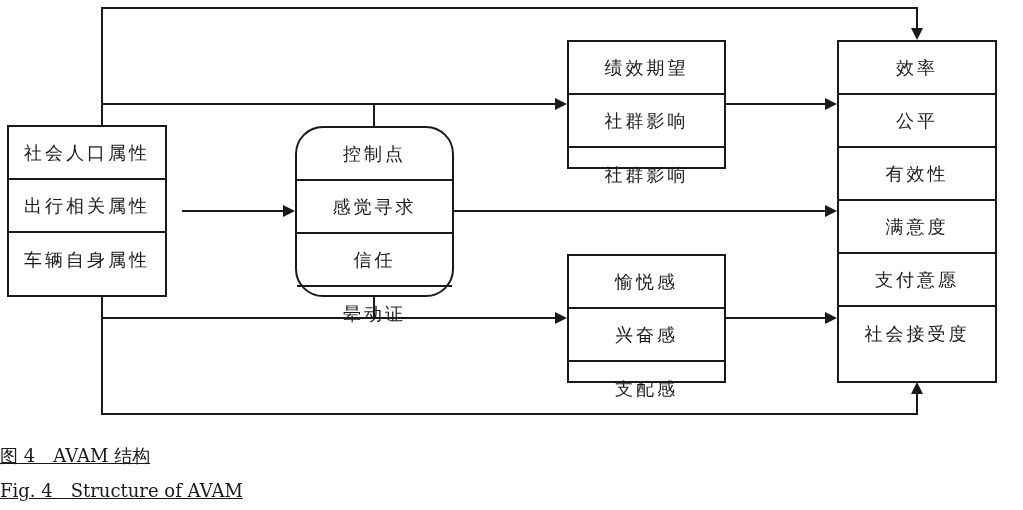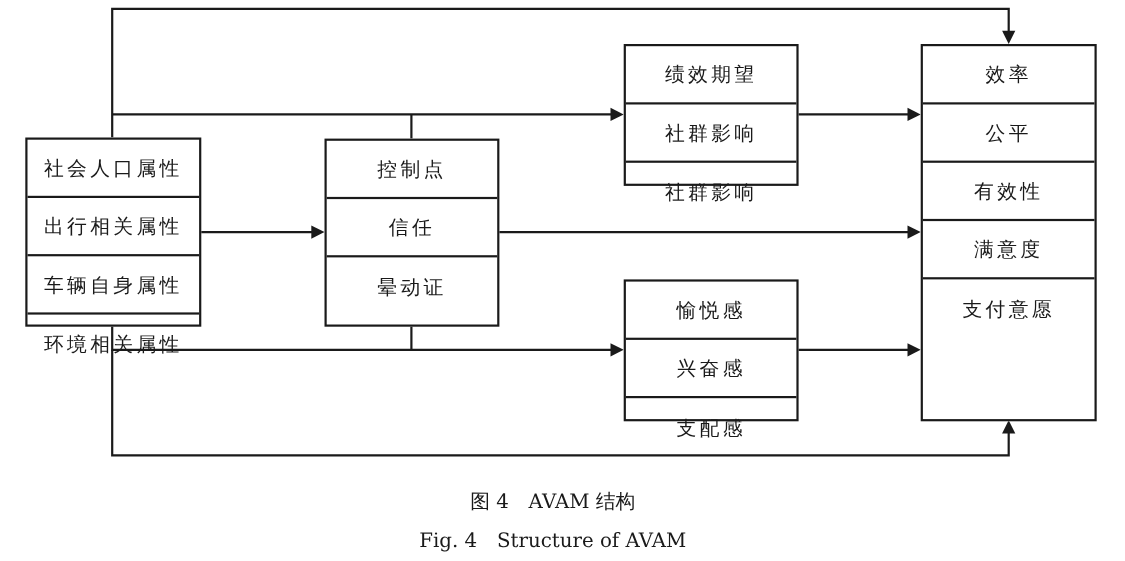--- a/index.html
+++ b/index.html
@@ -6,21 +6,21 @@
     body { width: 1023px; height: 510px; position: relative; overflow: hidden;
            font-family: "DejaVu Serif", "Liberation Serif", serif; color: #1a1a1a; }
     svg.diagram { position: absolute; left: 0; top: 0; }
     .line { stroke: #1a1a1a; stroke-width: 2; fill: none; }
     .arrow { fill: #1a1a1a; }
     .box { position: absolute; border: 2px solid #1a1a1a; background: #fff; box-sizing: border-box; }
     .cell { box-sizing: border-box; height: 53px; display: flex; align-items: center; justify-content: center;
             font-size: 18px; letter-spacing: 3px; border-bottom: 2px solid #1a1a1a; white-space: nowrap;
             font-family: Liberation Mono, monospace; }
     .cell:last-child { border-bottom: none; }
-    .caption { position: absolute; left: 0; width: 1005px; text-align: center; font-size: 18px; }
+    .caption { position: absolute; left: 0; width: 1005px; text-align: left; font-size: 18px; text-decoration: underline; }
   </style>
 </head>
 <body>
 
 <svg class="diagram" width="1023" height="510">
 
   <polyline class="line" points="102,125 102,8 917,8 917,30"></polyline>
   <polygon class="arrow" points="911,28 923,28 917,40"></polygon>
 
   <polyline class="line" points="102,104 556,104"></polyline>
@@ -39,29 +39,29 @@
   <polygon class="arrow" points="555,312 555,324 567,318"></polygon>
   <line class="line" x1="374" y1="296" x2="374" y2="318"></line>
 
   <polyline class="line" points="725,318 826,318"></polyline>
   <polygon class="arrow" points="825,312 825,324 837,318"></polygon>
 
   <polyline class="line" points="102,318 102,414 917,414 917,393"></polyline>
   <polygon class="arrow" points="911,394 923,394 917,382"></polygon>
 </svg>
 
-<div class="box" style="left:23px; top:125px; width:160px; height:172px;">
+<div class="box" style="left:7px; top:125px; width:160px; height:172px;">
   <div class="cell">社会人口属性</div>
   <div class="cell">出行相关属性</div>
   <div class="cell">车辆自身属性</div>
-  <div class="cell">环境相关属性</div>
 </div>
 
-<div class="box" style="left:295px; top:126px; width:159px; height:171px;">
+<div class="box" style="left:295px; top:126px; width:159px; height:171px;border-radius:28px;">
   <div class="cell">控制点</div>
+  <div class="cell">感觉寻求</div>
   <div class="cell">信任</div>
   <div class="cell">晕动证</div>
 </div>
 
 <div class="box" style="left:567px; top:40px; width:159px; height:129px;">
   <div class="cell">绩效期望</div>
   <div class="cell">社群影响</div>
   <div class="cell">社群影响</div>
 </div>
 
@@ -70,16 +70,17 @@
   <div class="cell">兴奋感</div>
   <div class="cell">支配感</div>
 </div>
 
 <div class="box" style="left:837px; top:40px; width:160px; height:343px;">
   <div class="cell">效率</div>
   <div class="cell">公平</div>
   <div class="cell">有效性</div>
   <div class="cell">满意度</div>
   <div class="cell">支付意愿</div>
+  <div class="cell">社会接受度</div>
 </div>
 
 <div class="caption" style="top:444px;">图 4　AVAM 结构</div>
 <div class="caption" style="top:479px;">Fig. 4　Structure of AVAM</div>
 
 </body></html>

